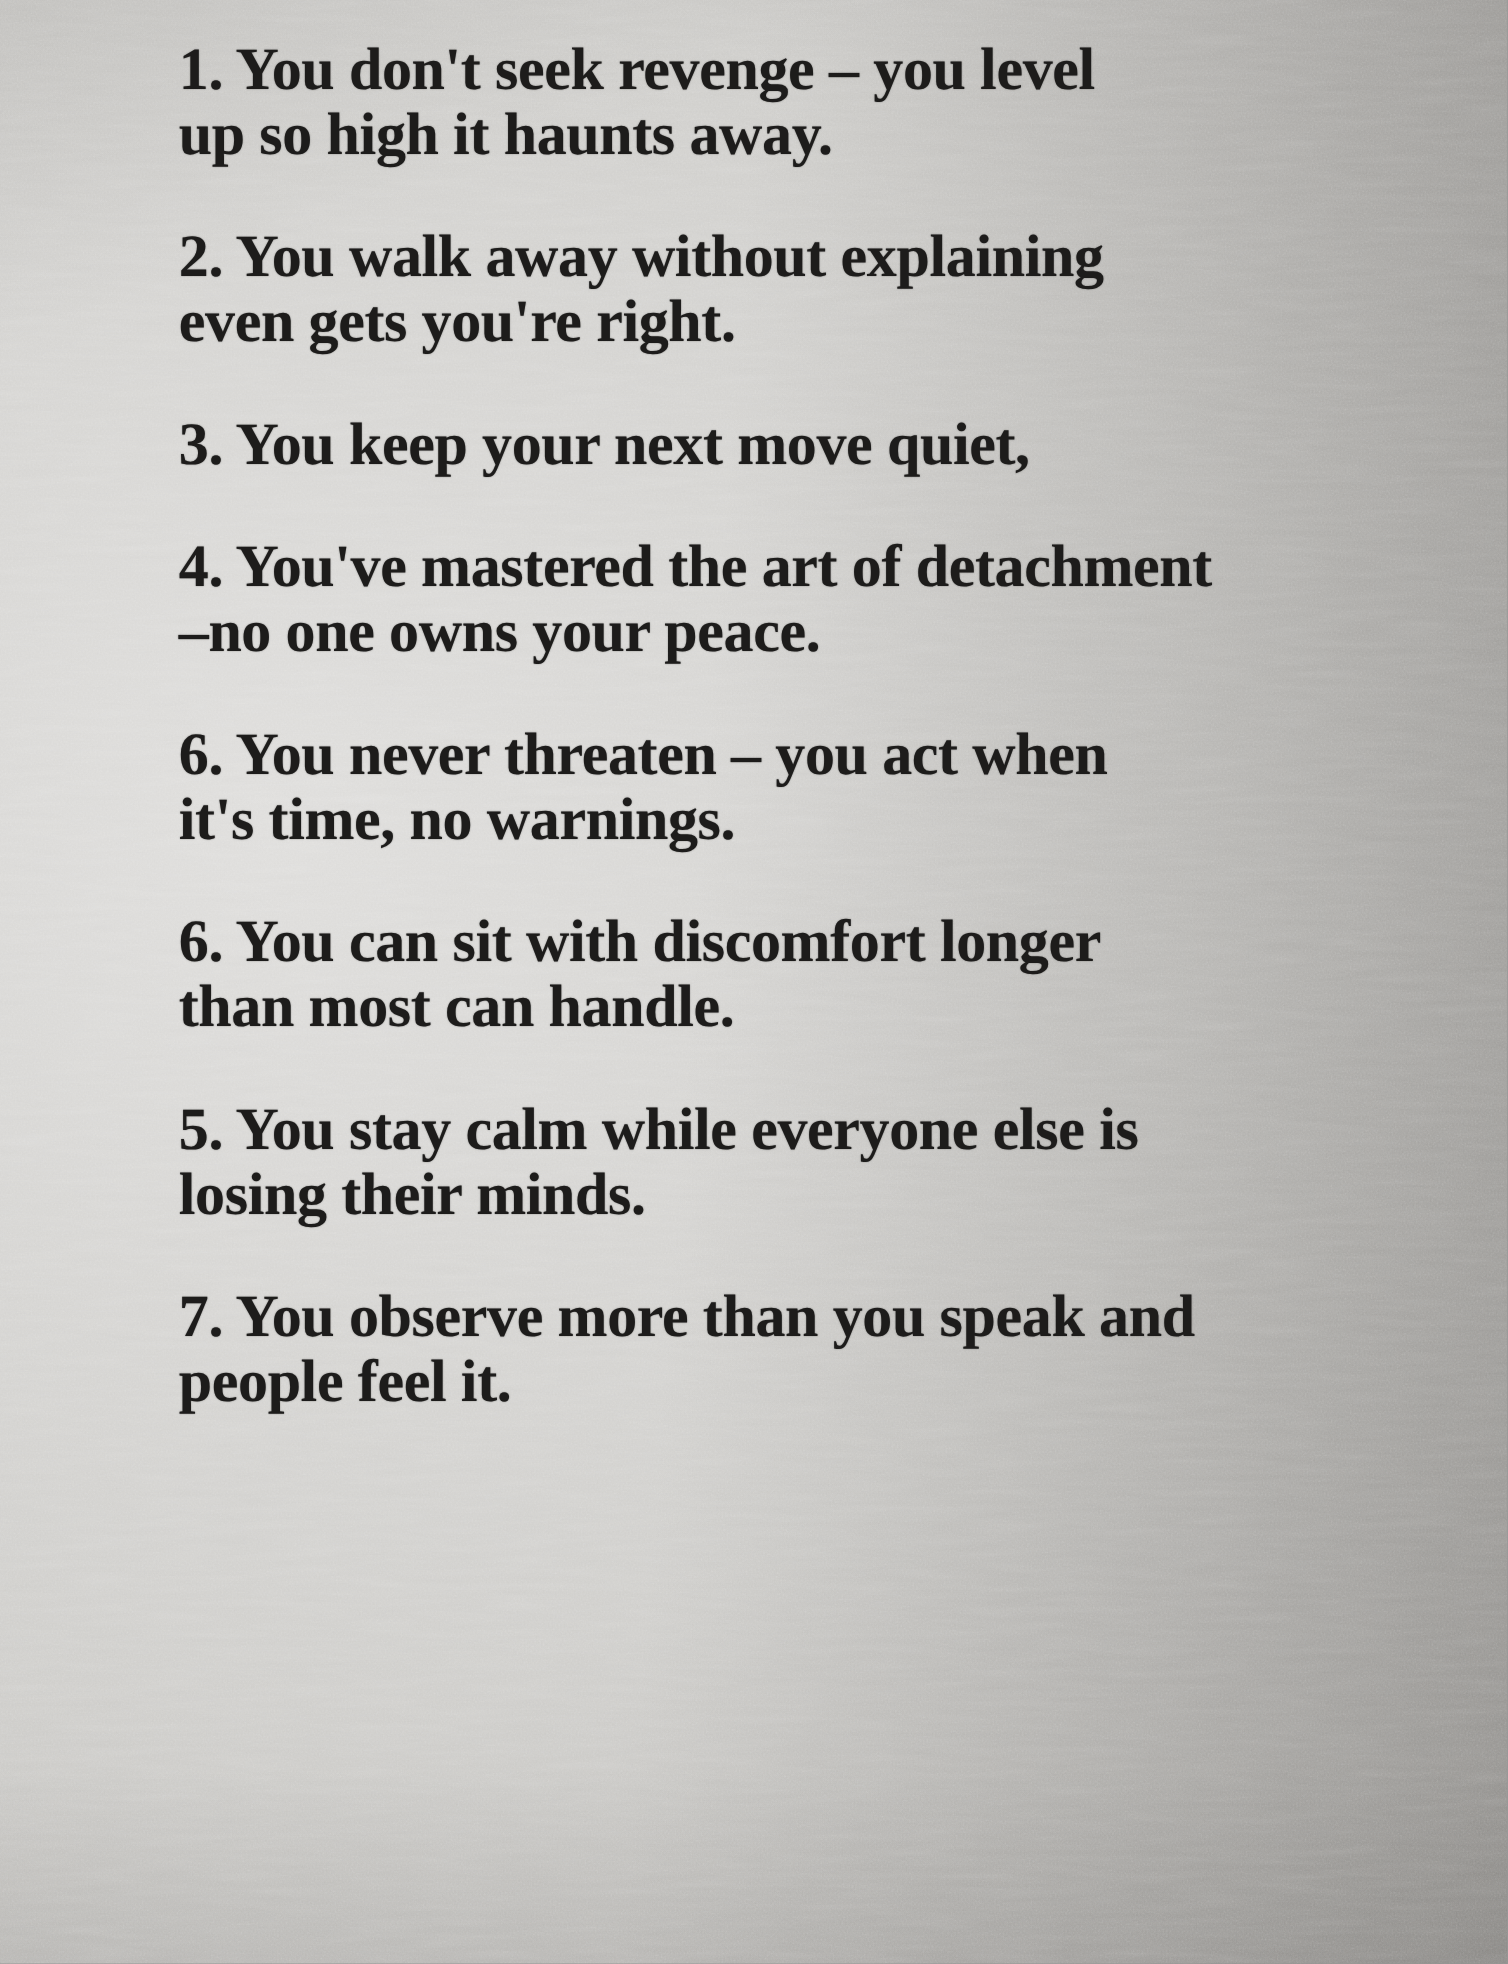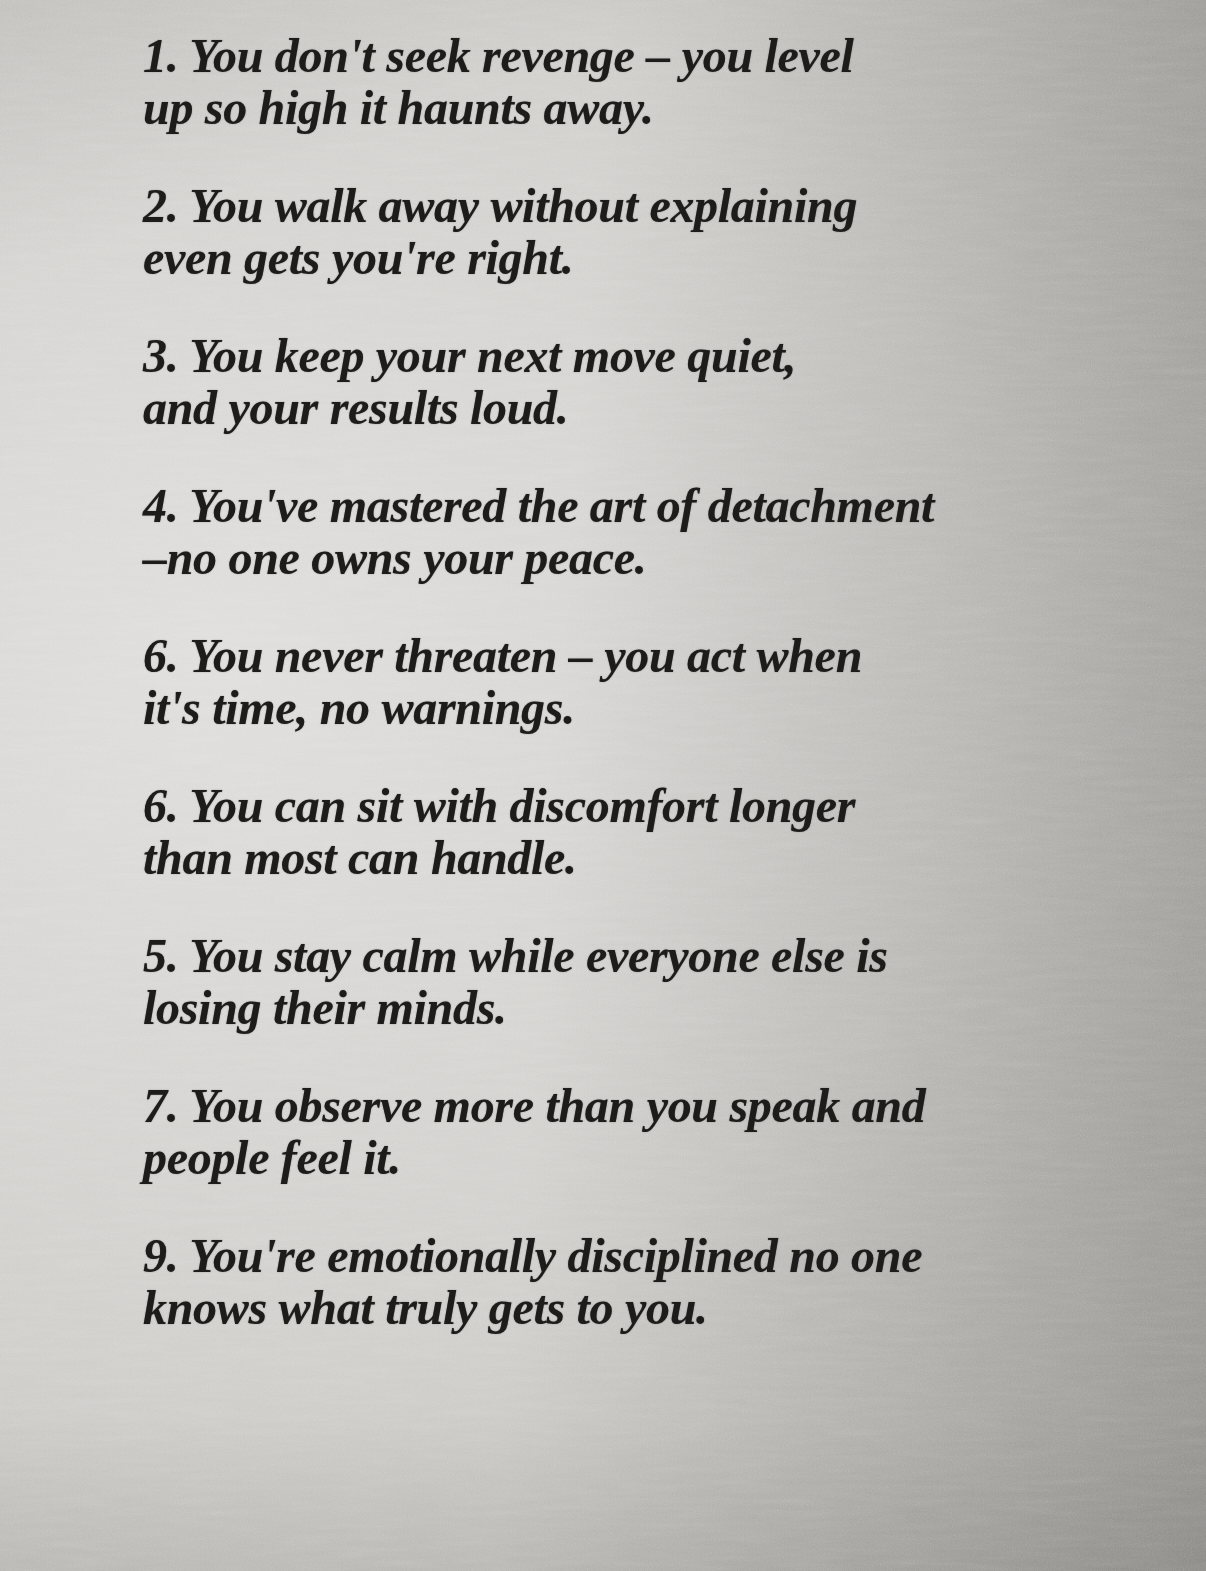--- a/index.html
+++ b/index.html
@@ -13,21 +13,20 @@
     height: 1571px;
     overflow: hidden;
     background-image:
       linear-gradient(160deg, rgba(70,68,65,0.10) 0%, rgba(70,68,65,0) 14%),
       linear-gradient(0deg, rgba(70,68,65,0.10) 0%, rgba(70,68,65,0) 10%),
       linear-gradient(94deg, rgba(92,90,87,0) 46%, rgba(92,90,87,0.20) 76%, rgba(80,78,75,0.34) 100%),
       radial-gradient(140% 100% at 18% 42%,
         var(--paper-light, #dedddb) 0%,
         var(--paper-mid, #cecdca) 45%,
         var(--paper-dark, #a7a5a2) 100%);
-    font-style: italic;
   }
   .texture {
     position: absolute;
     inset: 0;
     pointer-events: none;
   }
   .grain-fine { mix-blend-mode: soft-light; opacity: 0.55; }
   .grain-fiber { mix-blend-mode: soft-light; opacity: 0.30; }
   .quote-list {
     position: relative;
@@ -76,21 +75,20 @@
       <div class="quote-line">up so high it haunts away.</div>
     </div>
 
     <div class="quote-item">
       <div class="quote-line">2. You walk away without explaining</div>
       <div class="quote-line">even gets you're right.</div>
     </div>
 
     <div class="quote-item">
       <div class="quote-line">3. You keep your next move quiet,</div>
-      <div class="quote-line">and your results loud.</div>
     </div>
 
     <div class="quote-item">
       <div class="quote-line">4. You've mastered the art of detachment</div>
       <div class="quote-line">–no one owns your peace.</div>
     </div>
 
     <div class="quote-item">
       <div class="quote-line">6. You never threaten – you act when</div>
       <div class="quote-line">it's time, no warnings.</div>
@@ -104,22 +102,18 @@
     <div class="quote-item">
       <div class="quote-line">5. You stay calm while everyone else is</div>
       <div class="quote-line">losing their minds.</div>
     </div>
 
     <div class="quote-item">
       <div class="quote-line">7. You observe more than you speak and</div>
       <div class="quote-line">people feel it.</div>
     </div>
 
-    <div class="quote-item">
-      <div class="quote-line">9. You're emotionally disciplined no one</div>
-      <div class="quote-line">knows what truly gets to you.</div>
-    </div>
 
     <div class="quote-item">
     </div>
 
   </div>
 </div>
 
 </body></html>

